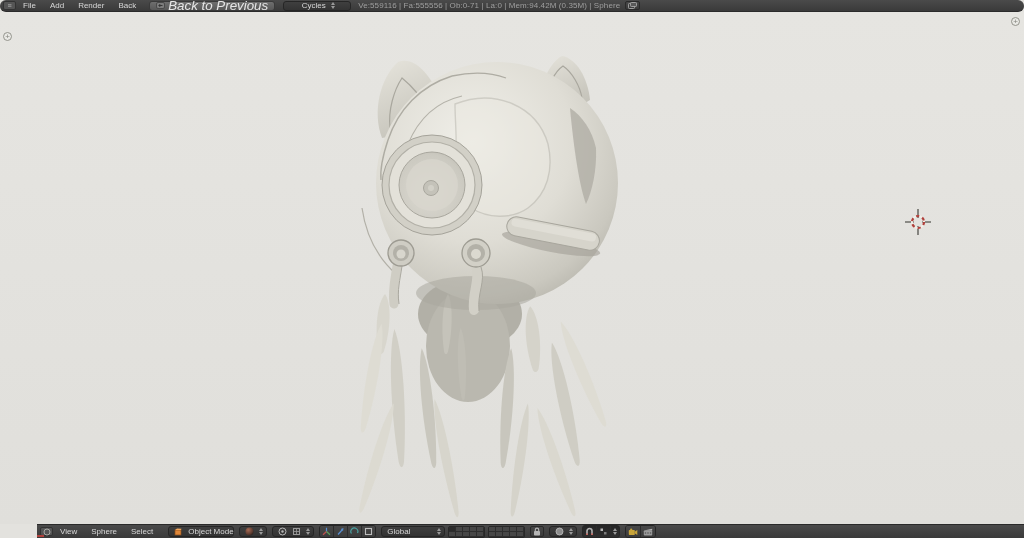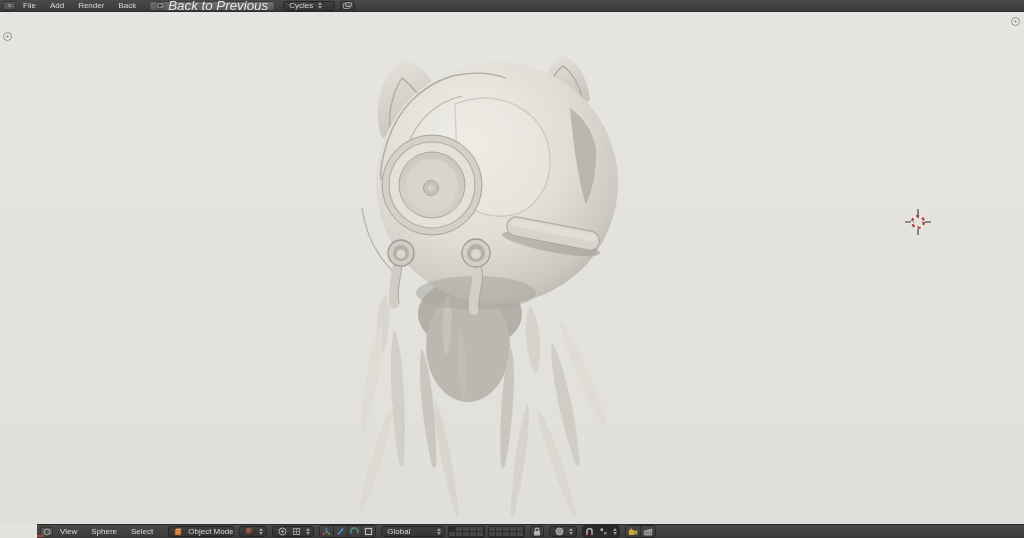--- a/index.html
+++ b/index.html
@@ -6,21 +6,21 @@
     --header-bg:#414141; --viewport-bg:#e3e2de; --accent-orange:#e0883a; --cursor-red:#b0413c;
   }
   *{margin:0;padding:0;box-sizing:border-box;}
   html,body{width:1024px;height:538px;overflow:hidden;background:#000;
     font-family:"Liberation Sans",sans-serif;-webkit-font-smoothing:antialiased;}
   .app{position:relative;width:1024px;height:538px;background:var(--viewport-bg);}
 
   
   .hdr{position:absolute;left:0;width:1024px;display:flex;align-items:center;
     background:linear-gradient(#4a4a4a,#3a3a3a);color:#d6d6d6;font-size:8px;white-space:nowrap;}
-  .hdr-top{top:0;height:12px;border-bottom:1px solid #2b2b2b;}
+  .hdr-top{top:0;height:12px;border-bottom:1px solid #2b2b2b;border-radius:6px;}
   .hdr-bottom{bottom:0;height:14px;border-top:1px solid #2a2a2a;margin-left:37px;}
   .menu-item{padding:0 7px;color:#d9d9d9;cursor:default;}
   .etype{width:13px;height:9px;margin-left:3px;display:flex;align-items:center;justify-content:center;
     background:#555;border:1px solid #333;border-radius:2px;color:#b5b5b5;font-size:7px;line-height:7px;}
   .btn{height:10px;display:flex;align-items:center;gap:3px;padding:0 6px;border-radius:3px;
     background:linear-gradient(#6f6f6f,#585858);border:1px solid #3a3a3a;color:#e6e6e6;font-style:italic;}
   .dd{height:10px;display:flex;align-items:center;gap:3px;padding:0 3px 0 5px;border-radius:3px;
     background:linear-gradient(#3f3f3f,#333);border:1px solid #262626;color:#d8d8d8;}
   .hdr-bottom .dd,.hdr-bottom .btn{height:11px;}
   .updown{display:flex;flex-direction:column;gap:1px;margin-left:2px;}
@@ -61,27 +61,28 @@
     <span class="menu-item">Back</span>
     <span style="width:6px"></span>
     <button class="btn">
       <svg width="9" height="7" viewBox="0 0 9 7">
         <rect x="0.5" y="0.5" width="8" height="6" rx="1.5" fill="#7d7d7d" stroke="#4a4a4a"></rect>
         <path d="M6.5 3.5 H3 M4.3 2 L2.8 3.5 L4.3 5" stroke="#2e2e2e" stroke-width="0.9" fill="none"></path>
       </svg>
       <span>Back to Previous</span>
     </button>
     <span style="width:8px"></span>
-    <span class="dd" style="width:52px;justify-content:flex-start">
+    <span class="dd" style="width:68px;justify-content:center">
       <span>Cycles</span>
       <span class="updown">
           <i class="up"></i>
           <i class="dn"></i>
         </span>
     </span>
+    <span class="stats">Ve:559116 | Fa:555556 | Ob:0-71 | La:0 | Mem:94.42M (0.35M) | Sphere</span>
     <span class="mini" style="height:9px;margin-left:5px">
       <svg width="9" height="7" viewBox="0 0 9 7">
         <rect x="0.5" y="1.5" width="6" height="5" rx="0.8" fill="none" stroke="#a8a8a8" stroke-width="0.9"></rect>
         <rect x="2.5" y="0.5" width="6" height="4" rx="0.8" fill="#5a5a5a" stroke="#a8a8a8" stroke-width="0.9"></rect>
       </svg>
     </span>
   </div>
 
   <div class="viewport">
     <span class="corner-plus" style="left:3px;top:20px">+</span>

